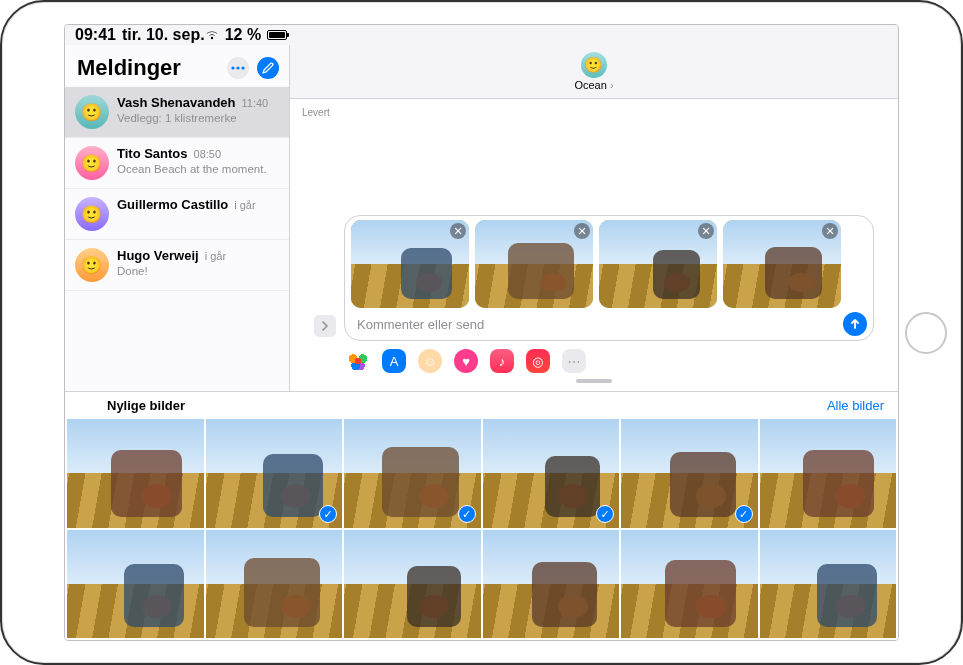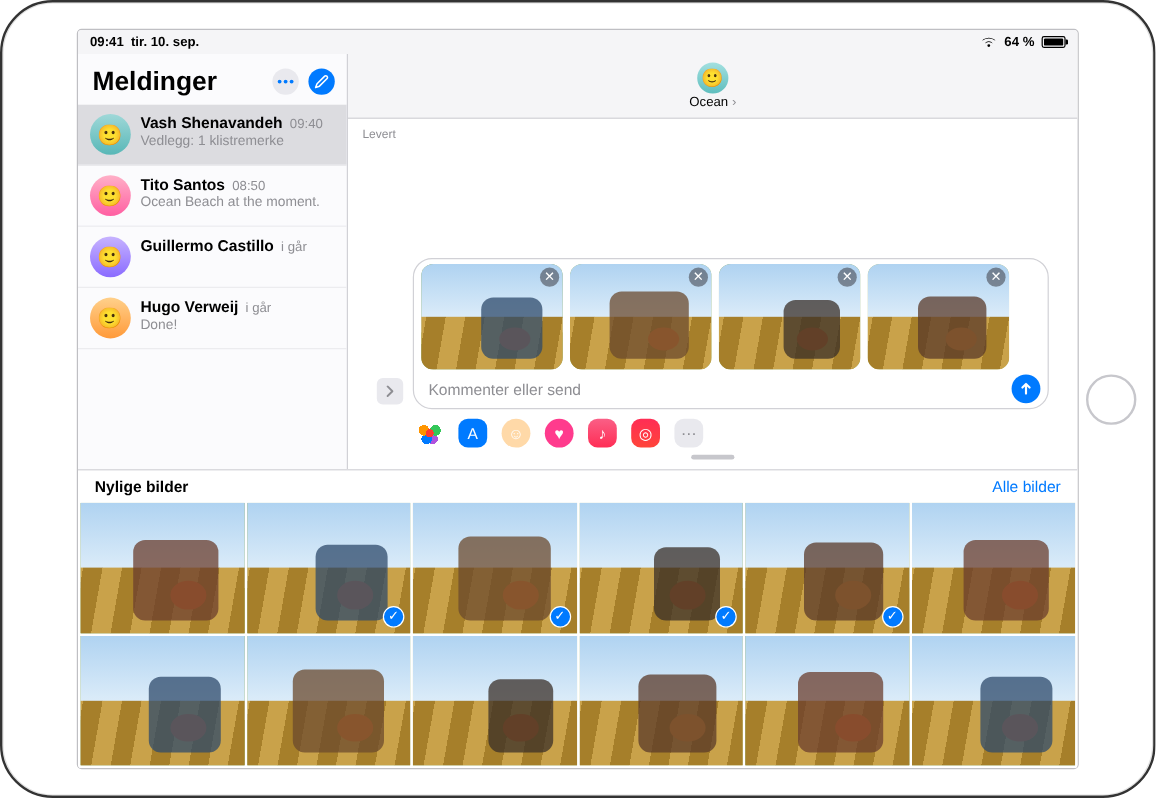--- a/index.html
+++ b/index.html
@@ -17,21 +17,21 @@
     --app-red:#ff453a;
     --app-orange:#ff9500;
     --app-yellow:#ffd60a;
   }
   *{box-sizing:border-box;-webkit-font-smoothing:antialiased;}
   body{margin:0;background:#fff;font-family:-apple-system,"SF Pro Text","Helvetica Neue",Arial,sans-serif;color:#000;}
   .stage{width:963px;height:665px;position:relative;margin:0 auto;background:#fff;}
   .device{position:absolute;inset:0;border-radius:44px;border:2px solid #333;background:#fff;overflow:hidden;box-shadow:0 0 0 1px #e0e0e0 inset;}
   .home-btn{position:absolute;right:14px;top:50%;width:42px;height:42px;border:2px solid #c7c7cc;border-radius:50%;transform:translateY(-50%);}
   .screen{position:absolute;left:62px;right:62px;top:22px;bottom:22px;background:#fff;border:1px solid #bfbfc3;border-radius:4px;overflow:hidden;display:flex;flex-direction:column;}
-  .statusbar{height:20px;flex:0 0 20px;display:flex;align-items:center;justify-content:space-between;padding:0 10px;font-size:11px;font-weight:600;background:#f5f5f7;}
+  .statusbar{height:20px;flex:0 0 20px;display:flex;align-items:center;padding:0 10px;font-size:16px;font-weight:600;background:#f5f5f7;}
   .sb-left,.sb-right{display:flex;gap:6px;align-items:center;}
   .batt{display:inline-flex;align-items:center;gap:2px;}
   .batt .shell{width:20px;height:10px;border:1px solid #000;border-radius:2px;position:relative;}
   .batt .shell:after{content:"";position:absolute;right:-3px;top:2px;width:2px;height:4px;background:#000;border-radius:0 1px 1px 0;}
   .batt .fill{position:absolute;inset:1px;background:#000;border-radius:1px;}
 
   .main{flex:1;display:flex;min-height:0;}
   
   .sidebar{width:225px;flex:0 0 225px;border-right:1px solid var(--line);background:#fbfbfd;display:flex;flex-direction:column;min-height:0;}
   .side-head{display:flex;align-items:center;justify-content:space-between;padding:10px 10px 6px 12px;}
@@ -84,21 +84,21 @@
   .app-memoji{background:#ffd9a8;border-radius:50%;}
   .app-dig{background:var(--app-pink);border-radius:50%;}
   .app-music{background:linear-gradient(#fa5f86,#ff2d55);}
   .app-clips{background:linear-gradient(#ff2d55,#ff453a);}
   .app-more{background:#e9e9ee;color:#8e8e93;}
   .drawer-handle{width:36px;height:4px;border-radius:2px;background:#c7c7cc;margin:0 auto 4px auto;}
 
   
   .drawer{flex:0 0 auto;border-top:1px solid var(--line);background:#fff;display:flex;flex-direction:column;}
   .drawer-head{display:flex;justify-content:space-between;align-items:center;padding:6px 14px;}
-  .drawer-title{font-size:13px;font-weight:700;}
+  .drawer-title{font-size:13px;font-weight:700;margin-left:28px;}
   .drawer-link{font-size:13px;color:var(--blue);cursor:pointer;}
   .grid{display:grid;grid-template-columns:repeat(6,1fr);gap:2px;padding:0 2px 2px 2px;}
   .cell{position:relative;aspect-ratio:141/112;overflow:hidden;cursor:pointer;}
   .sel-badge{position:absolute;bottom:5px;right:5px;width:18px;height:18px;border-radius:50%;background:var(--blue);border:1.5px solid #fff;color:#fff;font-size:11px;line-height:16px;text-align:center;}
 
   
   .ph{width:100%;height:100%;background:var(--c1);position:relative;overflow:hidden;}
   .ph:before{content:"";position:absolute;inset:-20% -20% 35% -20%;background:linear-gradient(var(--sky1),var(--sky2));}
   .ph:after{content:"";position:absolute;left:var(--bx,40%);bottom:10%;width:var(--bw,48%);height:var(--bh,60%);border-radius:10px;background:var(--subj);opacity:.75;}
   .ph .corn{position:absolute;left:-10%;right:-10%;bottom:-5%;height:55%;background:repeating-linear-gradient(100deg,var(--corn1) 0 16px,var(--corn2) 16px 32px);}
@@ -118,21 +118,21 @@
         <div class="sb-left">
           <span>09:41</span>
           <span>tir. 10. sep.</span>
         </div>
         <div class="sb-right">
           <span>
             <svg width="14" height="10" viewBox="0 0 14 10">
                 <path d="M7 9.2a1.2 1.2 0 1 0 0-2.4 1.2 1.2 0 0 0 0 2.4Zm-3.3-3 1.1-1.1a3.8 3.8 0 0 1 4.4 0l1.1 1.1a5.4 5.4 0 0 0-6.6 0Zm-2.3-2.3L2.5 2.8a8.6 8.6 0 0 1 9 0l1.1 1.1a10.2 10.2 0 0 0-11.2 0Z" fill="#000"></path>
               </svg>
           </span>
-          <span>64 %</span>
+          <span>12 %</span>
           <span class="batt">
               <span class="shell">
                 <span class="fill"></span>
               </span>
             </span>
         </div>
       </div>
 
       <div class="main">
 
@@ -153,21 +153,21 @@
                   </svg>
               </div>
             </div>
           </div>
           <div class="convo-list" id="convo-list">
               <div class="convo selected">
     <div class="avatar av-teal">🙂</div>
     <div class="convo-body">
       <div class="row1">
         <div class="c-name">Vash Shenavandeh</div>
-        <div class="c-time">09:40</div>
+        <div class="c-time">11:40</div>
       </div>
       <div class="c-prev">Vedlegg: 1 klistremerke</div>
     </div>
               </div>
               <div class="convo">
     <div class="avatar av-pink">🙂</div>
     <div class="convo-body">
       <div class="row1">
         <div class="c-name">Tito Santos</div>
         <div class="c-time">08:50</div>

